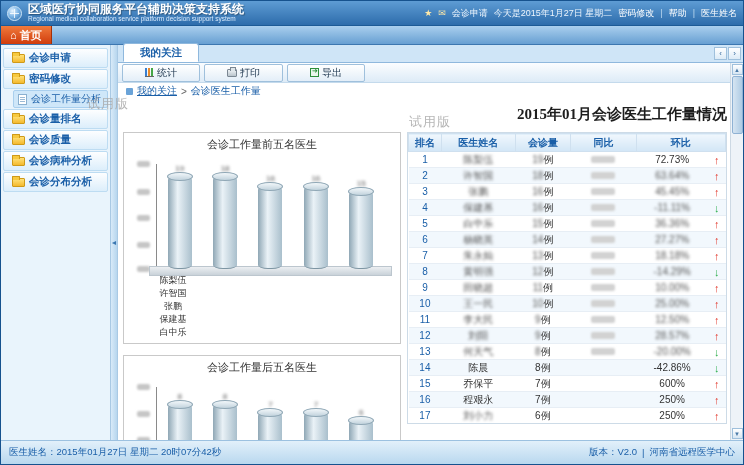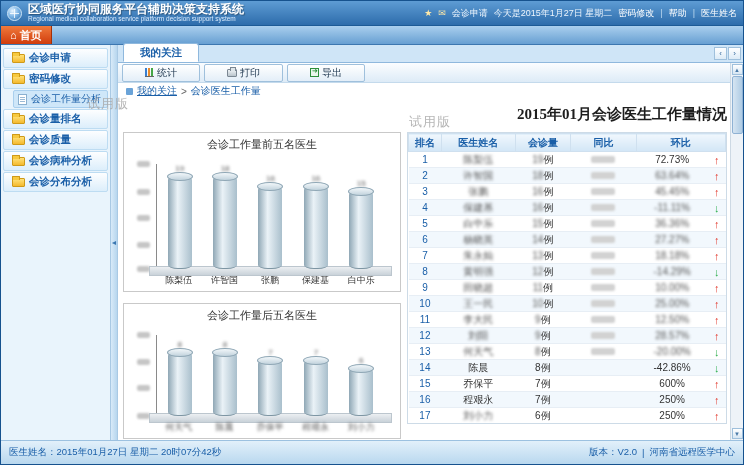--- a/index.html
+++ b/index.html
@@ -84,21 +84,21 @@
   .c1 .plot { height:106px; }
   .c2 .plot { height:82px; }
   .ytick { position:absolute; left:-20px; width:13px; height:6px; background:#c6c6c6; border-radius:2px; filter:blur(1px); }
   .bars { position:absolute; inset:0; display:flex; justify-content:space-around; align-items:flex-end; z-index:2; }
   .barcol { width:30px; display:flex; flex-direction:column; align-items:center; justify-content:flex-end; height:100%; }
   .cyl { width:24px; position:relative; border-radius:12px 12px 10px 10px / 5px 5px 4px 4px;
          background:linear-gradient(90deg,#8fa7b5,#eaf2f7 40%,#a9bfcc); border-bottom:1px solid #7d95a3; }
   .cyl::before { content:""; position:absolute; top:-3px; left:-1px; right:-1px; height:7px; border-radius:50%;
                  background:linear-gradient(#f2f7fa,#c2d3dd); border:1px solid #8fa7b5; }
   .valblob { font-size:8px; color:#555; filter:blur(1.6px); margin-bottom:2px; }
-  .xlabels { display:flex; justify-content:space-around; margin:4px 10px 1px 26px; }
+  .xlabels { display:flex; justify-content:space-around; margin:4px 10px 1px 26px;flex-direction:column; }
   .xlabel { width:34px; text-align:center; font-size:9px; color:#333; white-space:nowrap; }
 
   .tablewrap { flex:1; border:1px solid #cddbe7; height:292px; overflow:hidden; }
   table { width:100%; border-collapse:collapse; font-size:10px; table-layout:fixed; }
   th { background:linear-gradient(#f0f7fd,#d2e6f6); color:#1a5fa8; font-weight:bold; height:18px;
        border:1px solid #cfe0ef; font-size:10px; }
   td { height:16px; border-bottom:1px solid #e7eef5; text-align:center; color:#333; padding:0 2px; overflow:hidden; white-space:nowrap; }
   tr:nth-child(even) td { background:#f2f8fd; }
   .c-rank { color:#1a5fa8; }
   .w-rank{width:32px}.w-name{width:72px}.w-vol{width:54px}.w-yoy{width:64px}.w-mom{width:70px}.w-tr{width:17px}

